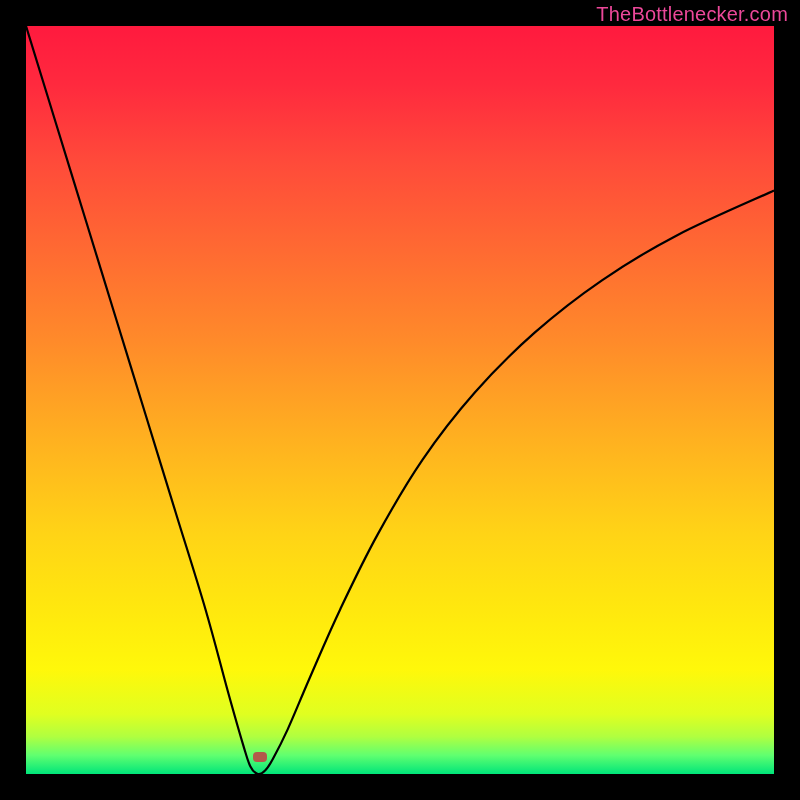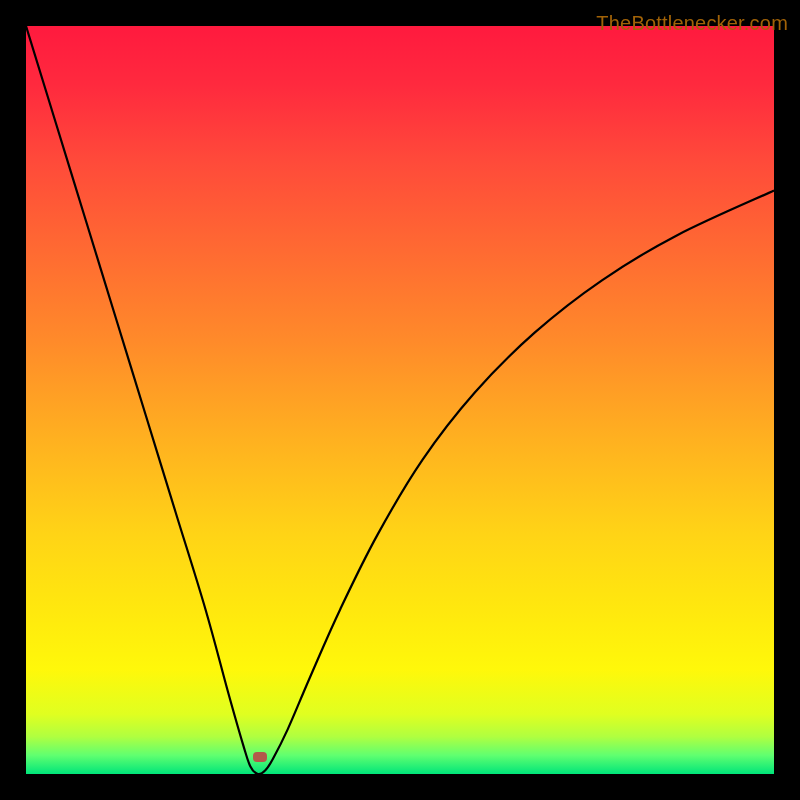--- a/index.html
+++ b/index.html
@@ -12,23 +12,23 @@
     font-family: Arial, Helvetica, sans-serif;
   }
   .frame {
     position: relative;
     width: 800px;
     height: 800px;
     background: #000;
   }
   .watermark {
     position: absolute;
-    top: 12px;
+    top: 3px;
     right: 12px;
-    color: #a16207;
+    color: #ec4899;
     font-size: 20px;
     font-weight: 500;
     z-index: 5;
     letter-spacing: 0.2px;
   }
   .plot-area {
     position: absolute;
     left: 26px;
     top: 26px;
     width: 748px;

